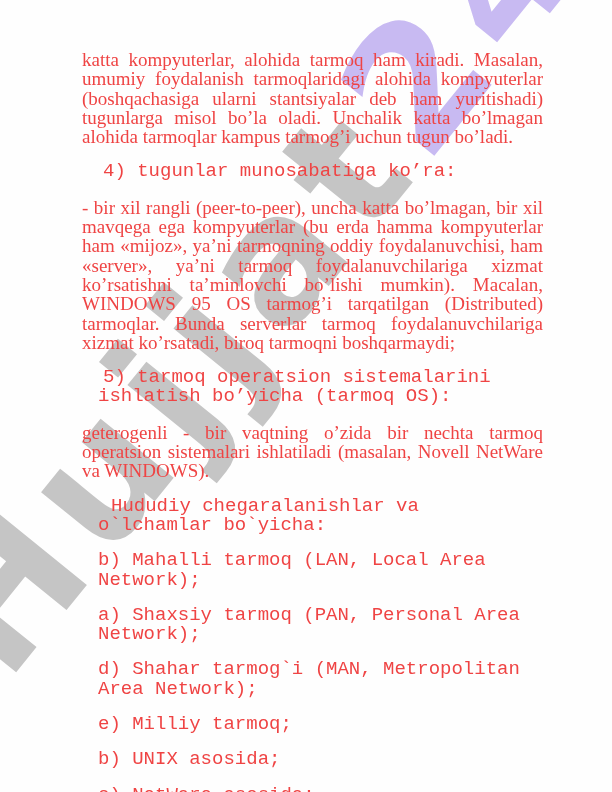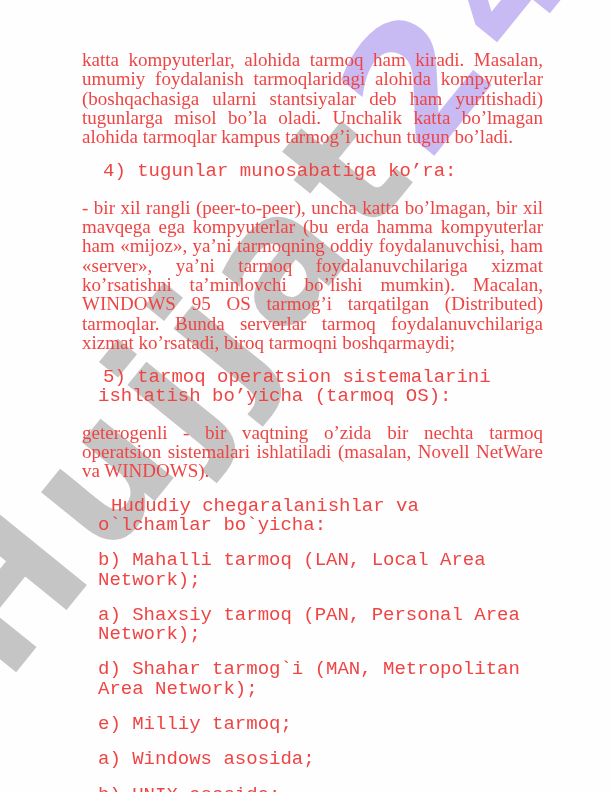--- a/index.html
+++ b/index.html
@@ -74,20 +74,19 @@
 
 
     <p class="line ind13">Hududiy chegaralanishlar va o`lchamlar bo`yicha:</p>
 
     <p class="line">b) Mahalli tarmoq (LAN, Local Area Network);</p>
     <p class="line">a) Shaxsiy tarmoq (PAN, Personal Area Network);</p>
     <p class="line">d) Shahar tarmog`i (MAN, Metropolitan Area Network);</p>
     <p class="line">e) Milliy tarmoq;</p>
 
 
-    <p class="line">a) Windows asosida;</p>
     <p class="line">b) UNIX asosida;</p>
     <p class="line">c) NetWare asosida;</p>
     <p class="line">d) Aralashgan;</p>
 
 
   </div>
 </div>
 
 </body></html>

